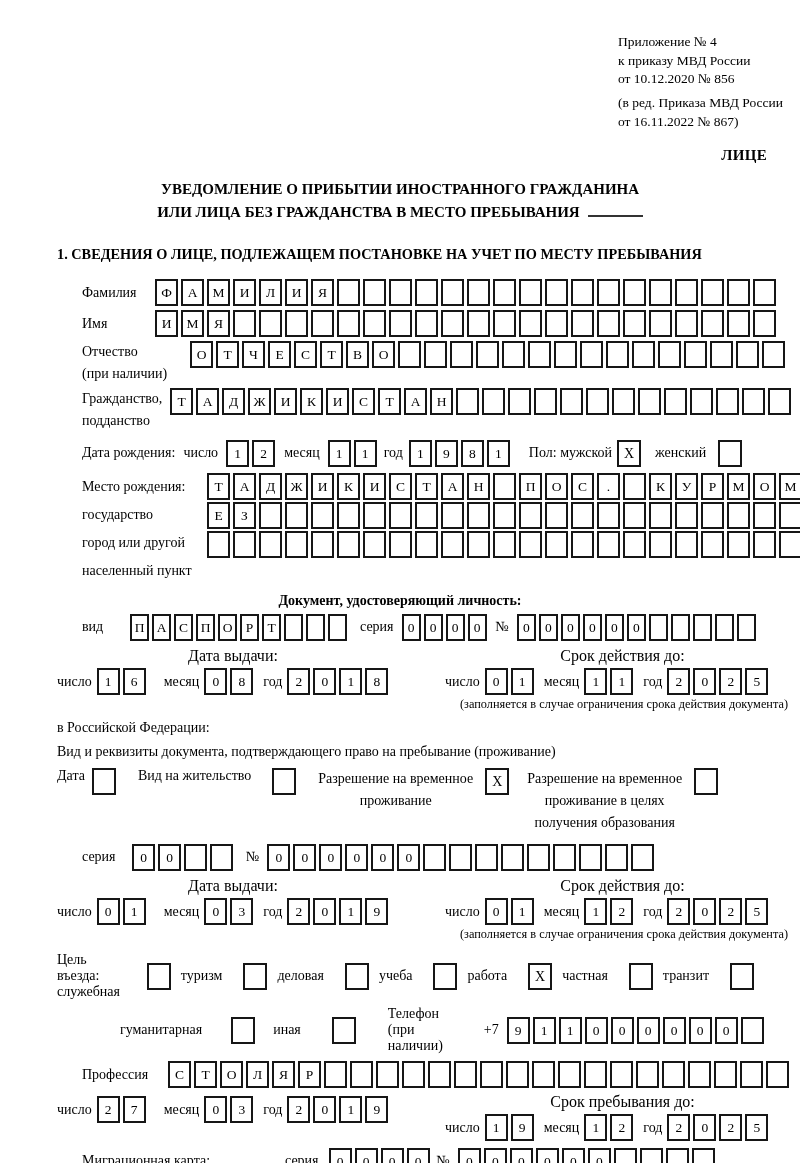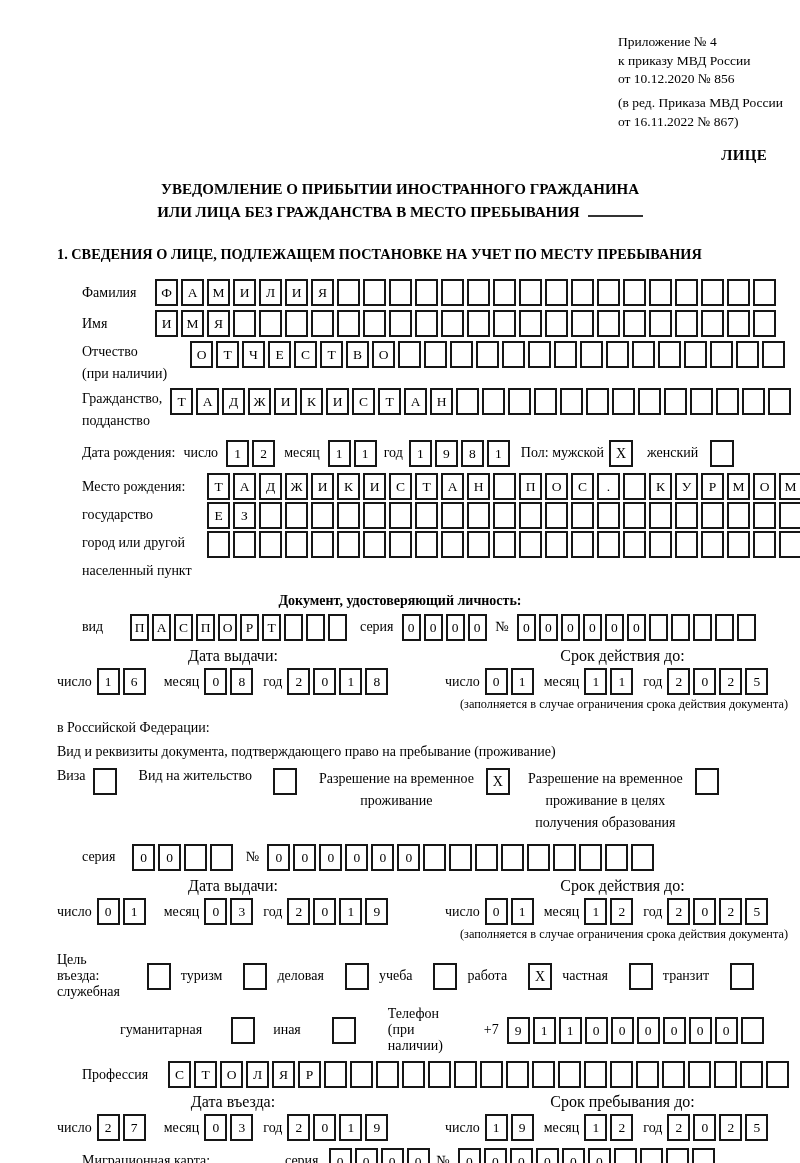--- a/index.html
+++ b/index.html
@@ -200,21 +200,21 @@
         <span class="cell">1</span>
         <span class="cell">1</span>
       </span>
     <span class="lbl" style="margin:0 6px 0 4px;">год</span>
     <span class="cells">
         <span class="cell">1</span>
         <span class="cell">9</span>
         <span class="cell">8</span>
         <span class="cell">1</span>
       </span>
-    <span class="lbl" style="margin-left:8px;">Пол: мужской</span>
+    <span class="lbl" style="margin-left:16px;">Пол: мужской</span>
     <span class="box" style="margin-left:5px;">X</span>
     <span class="lbl" style="margin-left:14px;">женский</span>
     <span class="box" style="margin-left:12px;"></span>
   </div>
 
   <div class="row" style="margin-top:6px;">
     <span class="lbl" style="width:125px;line-height:28px;">
       <span style="display:block;">Место рождения:</span>
       <span style="display:block;">государство</span>
       <span style="display:block;">город или другой</span>
@@ -391,21 +391,21 @@
           </span>
       </div>
     </div>
   </div>
   <div class="fillnote">(заполняется в случае ограничения срока действия документа)</div>
 
   <div class="plain">в Российской Федерации:</div>
   <div class="plain">Вид и реквизиты документа, подтверждающего право на пребывание (проживание)</div>
 
   <div class="cbrow">
-    <span class="cblbl">Виза</span>
+    <span class="cblbl">Дата</span>
     <span class="box"></span>
     <span class="cblbl" style="margin-left:22px;">Вид на жительство</span>
     <span class="box" style="margin-left:14px;"></span>
     <span class="ctr" style="margin-left:22px;">
       <span style="display:block;">Разрешение на временное</span>
       <span style="display:block;">проживание</span>
     </span>
     <span class="box" style="margin-left:12px;">X</span>
     <span class="ctr" style="margin-left:18px;">
       <span style="display:block;">Разрешение на временное</span>
@@ -553,21 +553,20 @@
         <span class="cell"></span>
         <span class="cell"></span>
         <span class="cell"></span>
         <span class="cell"></span>
         <span class="cell"></span>
       </span>
   </div>
 
   <div class="dates" style="margin-top:4px;">
     <div class="dhalf">
-      <div class="dhead">Дата въезда:</div>
       <div class="drow">
         <span class="dl">число</span>
         <span class="cells">
             <span class="cell">2</span>
             <span class="cell">7</span>
           </span>
         <span class="dl" style="margin-left:8px;">месяц</span>
         <span class="cells">
             <span class="cell">0</span>
             <span class="cell">3</span>

